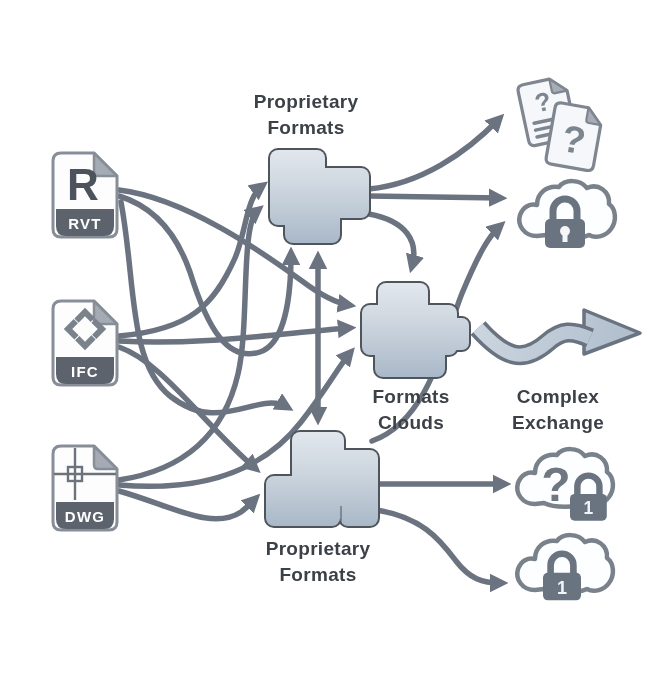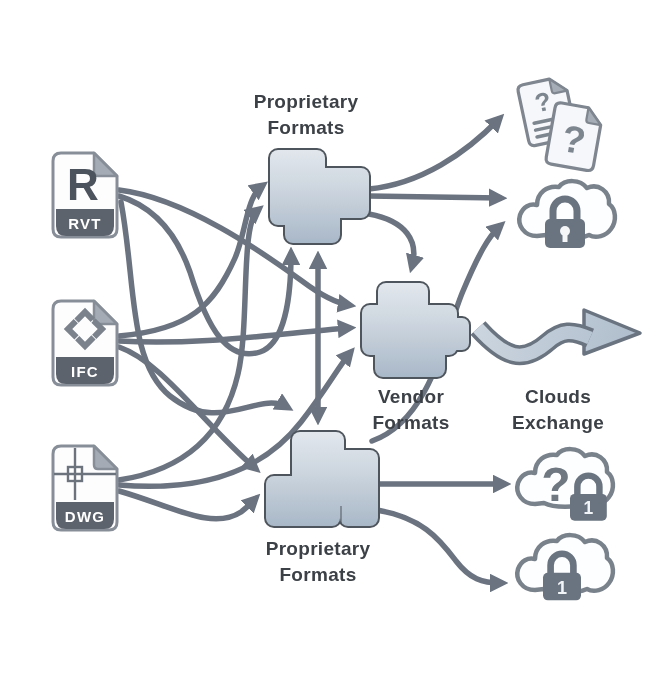--- a/index.html
+++ b/index.html
@@ -195,17 +195,17 @@
     <use href="#cloud" x="514" y="532" fill="#fdfeff" stroke="#79818b" stroke-width="4.5" stroke-linejoin="round"></use>
     <g transform="translate(543,549) scale(0.95)">
       <path d="M8,27 V17 a12,12 0 0 1 24,0 V27" stroke="#6a7480" stroke-width="7" fill="none"></path>
       <rect x="0" y="25" width="40" height="29" rx="5" fill="#6a7480"></rect>
       <text class="lock-digit" x="20" y="47" text-anchor="middle">1</text>
     </g>
   </g>
 </svg>
 
 <div class="lbl" style="left:226px;top:89px;width:160px;">Proprietary Formats</div>
-<div class="lbl" style="left:361px;top:384px;width:100px;">Vendor Formats</div>
-<div class="lbl" style="left:500px;top:384px;width:116px;">Clouds Exchange</div>
+<div class="lbl" style="left:361px;top:384px;width:100px;">Formats Clouds</div>
+<div class="lbl" style="left:500px;top:384px;width:116px;">Complex Exchange</div>
 <div class="lbl" style="left:238px;top:536px;width:160px;">Proprietary Formats</div>
 
 </div>
 
 </body></html>

